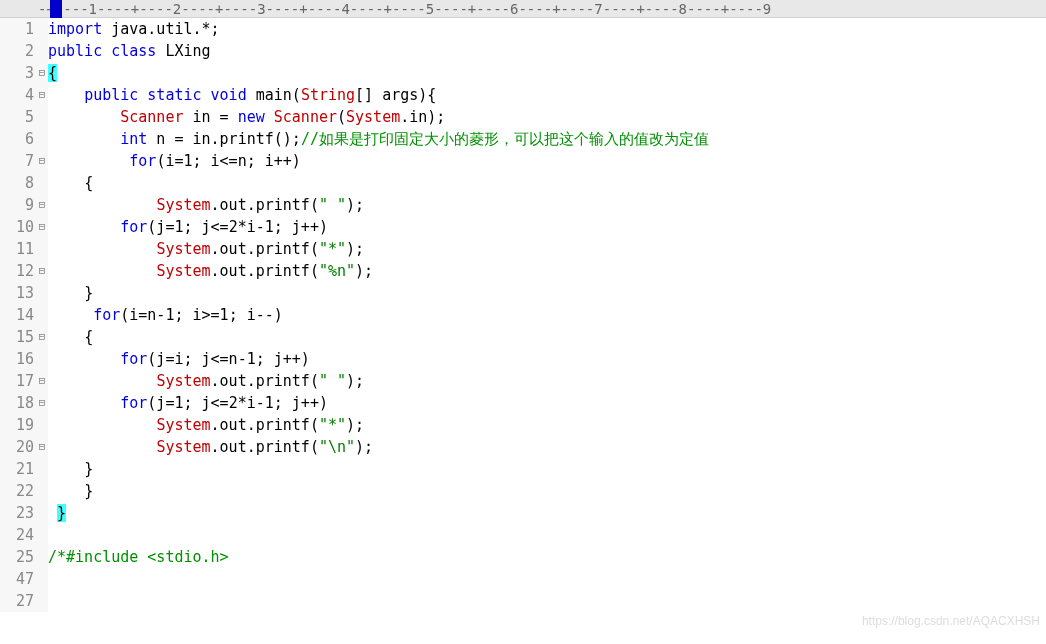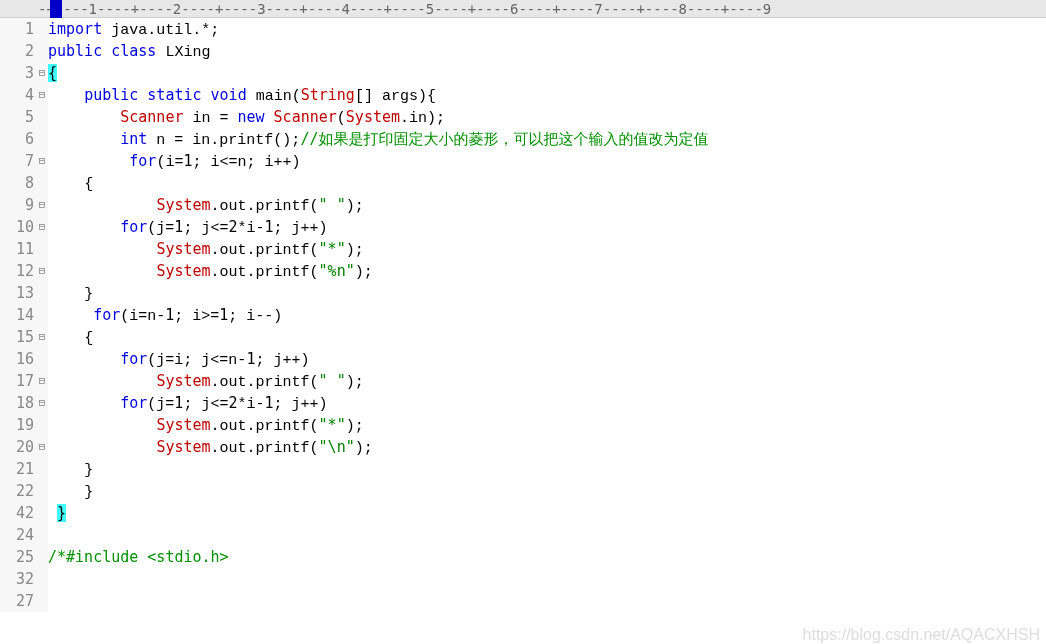--- a/index.html
+++ b/index.html
@@ -10,24 +10,24 @@
     .gutter { width: 36px; background: #f7f7f7; text-align: right; color: #888; padding-right: 2px; user-select: none; }
     .gutter div { height: 22px; line-height: 22px; }
     .fold-col { width: 12px; background: #f7f7f7; color: #888; user-select: none; }
     .fold-col div { height: 22px; line-height: 22px; text-align: center; font-size: 11px; }
     .code { flex: 1; }
     .line { height: 22px; line-height: 22px; white-space: pre; }
     .kw { color: #0000e0; }
     .type { color: #c00000; }
     .str { color: #007f00; }
     .num { color: #000; }
-    .plain { color: #000; font-family: Liberation Mono, monospace; }
+    .plain { color: #000; }
     .cmt { color: #009000; }
     .hl-brace { background: #40ffff; color: #000; }
-    .watermark { position: fixed; bottom: 0; right: 6px; color: #ddd; font-size: 16px; font-family: Arial; }
+    .watermark { position: fixed; bottom: 16px; right: 6px; color: #ddd; font-size: 12px; font-family: Arial; }
   </style>
 </head>
 <body>
 
 <div class="ruler">
   <div class="ruler-caret"></div>
   <span>-+----1----+----2----+----3----+----4----+----5----+----6----+----7----+----8----+----9</span>
 </div>
 
 <div class="editor">
@@ -47,24 +47,24 @@
     <div>13</div>
     <div>14</div>
     <div>15</div>
     <div>16</div>
     <div>17</div>
     <div>18</div>
     <div>19</div>
     <div>20</div>
     <div>21</div>
     <div>22</div>
-    <div>42</div>
+    <div>23</div>
     <div>24</div>
     <div>25</div>
-    <div>32</div>
+    <div>47</div>
     <div>27</div>
   </div>
   <div class="fold-col">
     <div></div>
     <div></div>
     <div>⊟</div>
     <div>⊟</div>
     <div></div>
     <div></div>
     <div>⊟</div>

